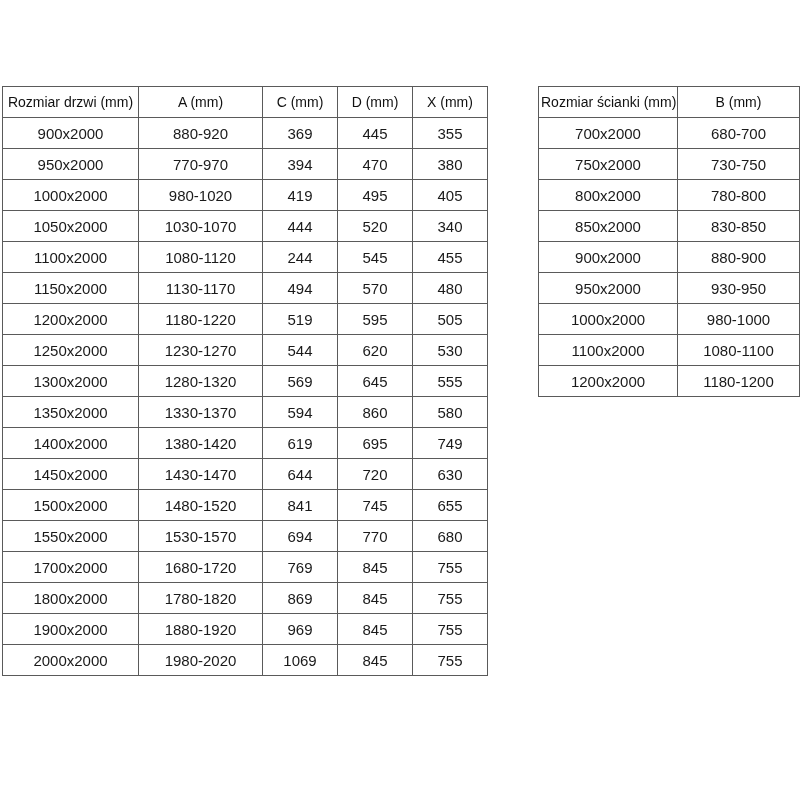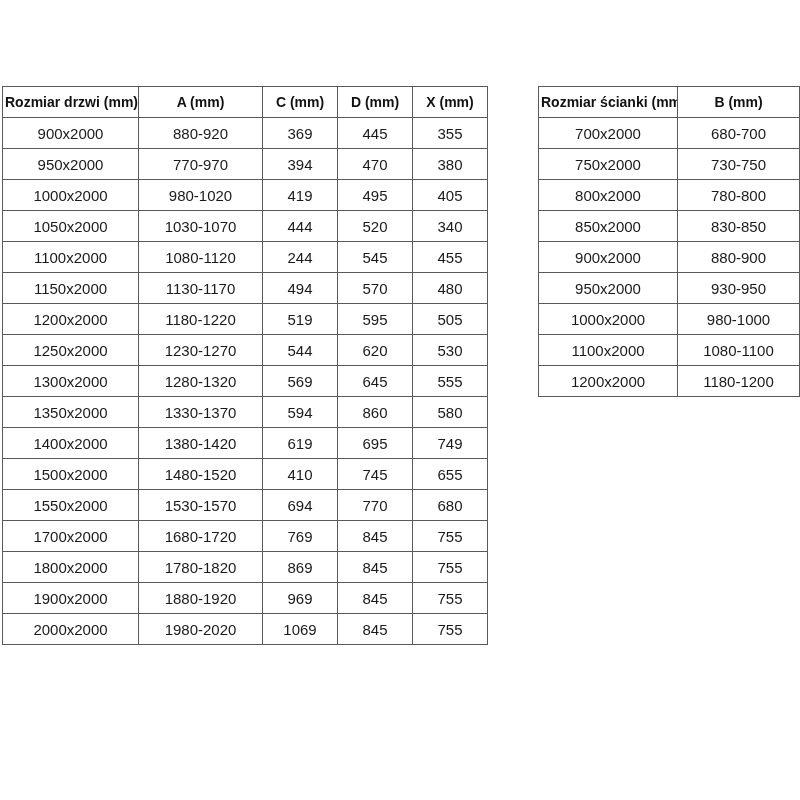--- a/index.html
+++ b/index.html
@@ -25,21 +25,21 @@
     border: 1px solid #5a5a5a;
     text-align: center;
     vertical-align: middle;
     padding: 0 2px;
     height: 30px;
     white-space: nowrap;
     overflow: hidden;
   }
   .spec-table th {
     font-size: 14px;
-    font-weight: bold;
+    font-weight: normal;
     color: #111111;
   }
   .spec-table td {
     font-size: 15px;
     font-weight: normal;
     color: #1a1a1a;
   }
   #door-table {
     left: 2px;
     top: 86px;
@@ -151,23 +151,30 @@
         <td>580</td>
       </tr>
       <tr>
         <td>1400x2000</td>
         <td>1380-1420</td>
         <td>619</td>
         <td>695</td>
         <td>749</td>
       </tr>
       <tr>
+        <td>1450x2000</td>
+        <td>1430-1470</td>
+        <td>644</td>
+        <td>720</td>
+        <td>630</td>
+      </tr>
+      <tr>
         <td>1500x2000</td>
         <td>1480-1520</td>
-        <td>410</td>
+        <td>841</td>
         <td>745</td>
         <td>655</td>
       </tr>
       <tr>
         <td>1550x2000</td>
         <td>1530-1570</td>
         <td>694</td>
         <td>770</td>
         <td>680</td>
       </tr>

